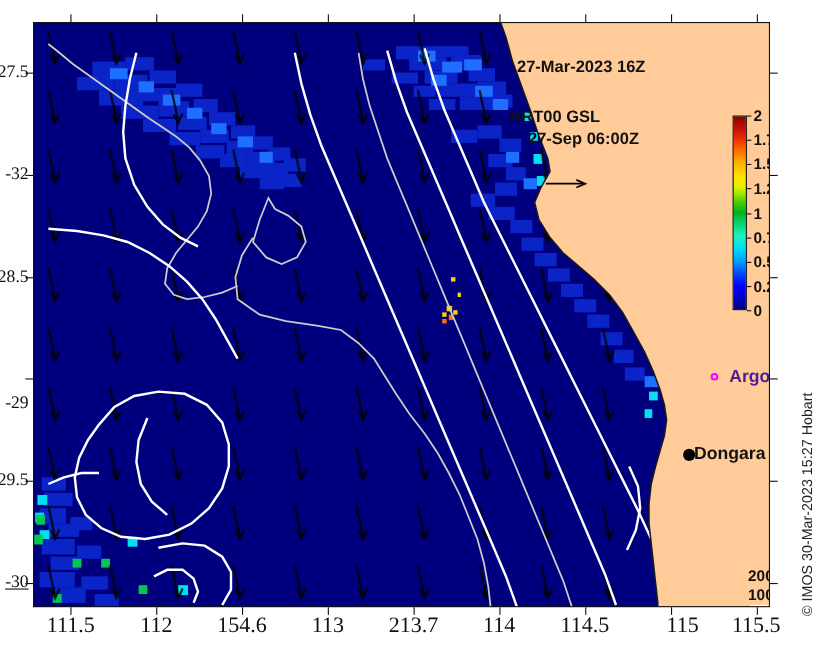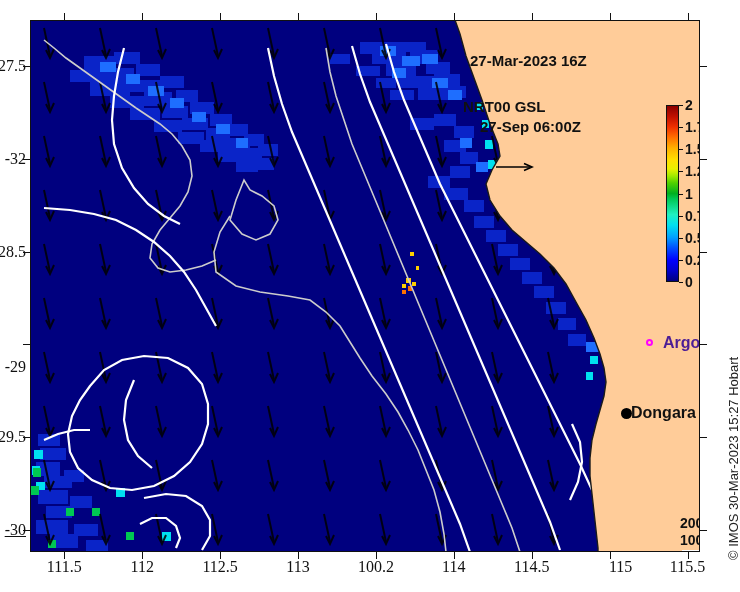--- a/index.html
+++ b/index.html
@@ -14,21 +14,21 @@
 
   
   #ocean{position:absolute;left:0;top:0;width:670px;height:532px;}
 
   
   .tickx{position:absolute;width:1px;height:7px;background:#111;top:13px;}
   .ticky{position:absolute;height:1px;width:7px;background:#111;left:23px;}
   .tickx-r{position:absolute;width:1px;height:7px;background:#111;top:552px;}
   .ticky-r{position:absolute;height:1px;width:7px;background:#111;left:700px;}
   .xlab{position:absolute;top:558px;font-family:"Liberation Serif",serif;
-        font-size:16px;color:#111;transform:translateX(-50%);white-space:nowrap;}
+        font-size:20px;color:#111;transform:translateX(-50%);white-space:nowrap;}
   .ylab{position:absolute;left:26px;font-family:"Liberation Serif",serif;
         font-size:16px;color:#111;transform:translate(-100%,-50%);white-space:nowrap;}
 
   
   .anno{position:absolute;font-family:"Liberation Sans",sans-serif;
         font-size:15px;font-weight:bold;color:#111;white-space:nowrap;}
   #ts{left:440px;top:32px;}
   #b1{left:433px;top:78px;}
   #b2{left:450px;top:98px;}
   #b3{left:450px;top:118px;}
@@ -332,27 +332,27 @@
 <div id="credit">© IMOS 30-Mar-2023 15:27 Hobart</div>
 
 <div class="tickx" style="left: 64.2791px;"></div>
 <div class="tickx-r" style="left: 64.2791px;"></div>
 <div class="xlab" style="left: 64.2791px;">111.5</div>
 <div class="tickx" style="left: 142.186px;"></div>
 <div class="tickx-r" style="left: 142.186px;"></div>
 <div class="xlab" style="left: 142.186px;">112</div>
 <div class="tickx" style="left: 220.093px;"></div>
 <div class="tickx-r" style="left: 220.093px;"></div>
-<div class="xlab" style="left: 220.093px;">112.5</div>
+<div class="xlab" style="left: 220.093px;">154.6</div>
 <div class="tickx" style="left: 298px;"></div>
 <div class="tickx-r" style="left: 298px;"></div>
 <div class="xlab" style="left: 298px;">113</div>
 <div class="tickx" style="left: 375.907px;"></div>
 <div class="tickx-r" style="left: 375.907px;"></div>
-<div class="xlab" style="left: 375.907px;">100.2</div>
+<div class="xlab" style="left: 375.907px;">213.7</div>
 <div class="tickx" style="left: 453.814px;"></div>
 <div class="tickx-r" style="left: 453.814px;"></div>
 <div class="xlab" style="left: 453.814px;">114</div>
 <div class="tickx" style="left: 531.721px;"></div>
 <div class="tickx-r" style="left: 531.721px;"></div>
 <div class="xlab" style="left: 531.721px;">114.5</div>
 <div class="tickx" style="left: 609.628px;"></div>
 <div class="tickx-r" style="left: 609.628px;"></div>
 <div class="xlab" style="left: 609.628px; margin-left: 11px;">115</div>
 <div class="tickx" style="left: 687.535px;"></div>

